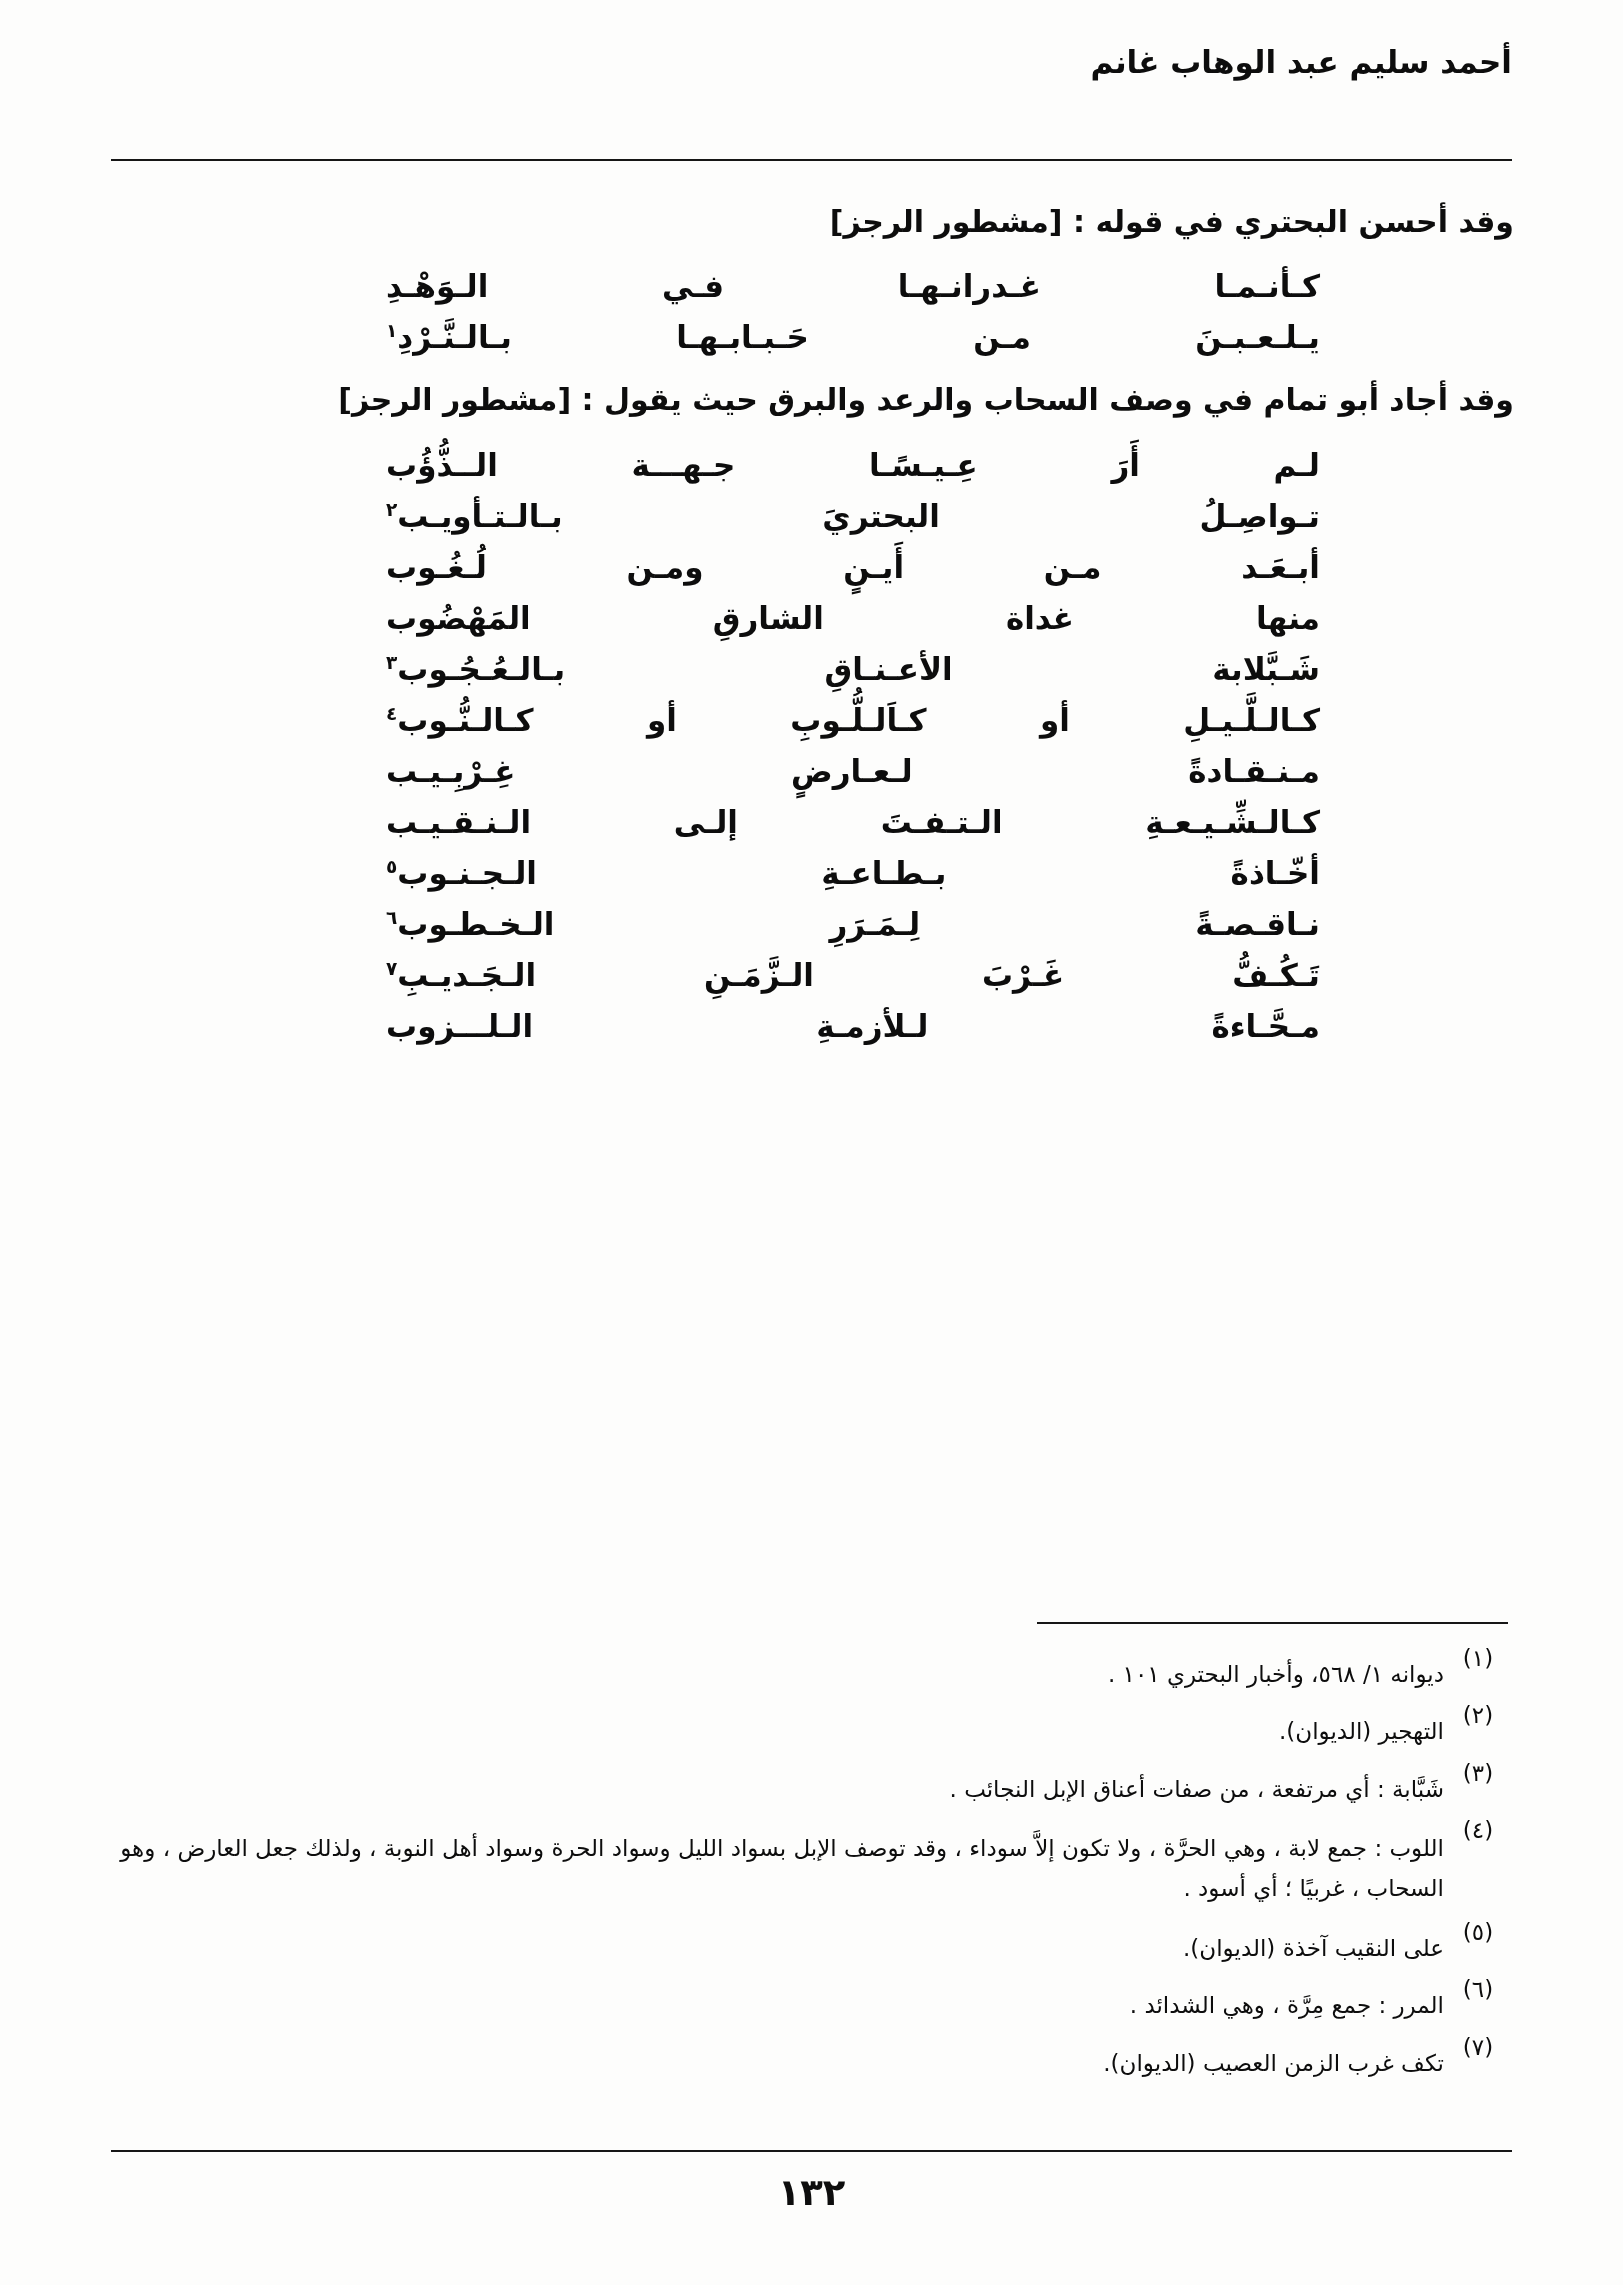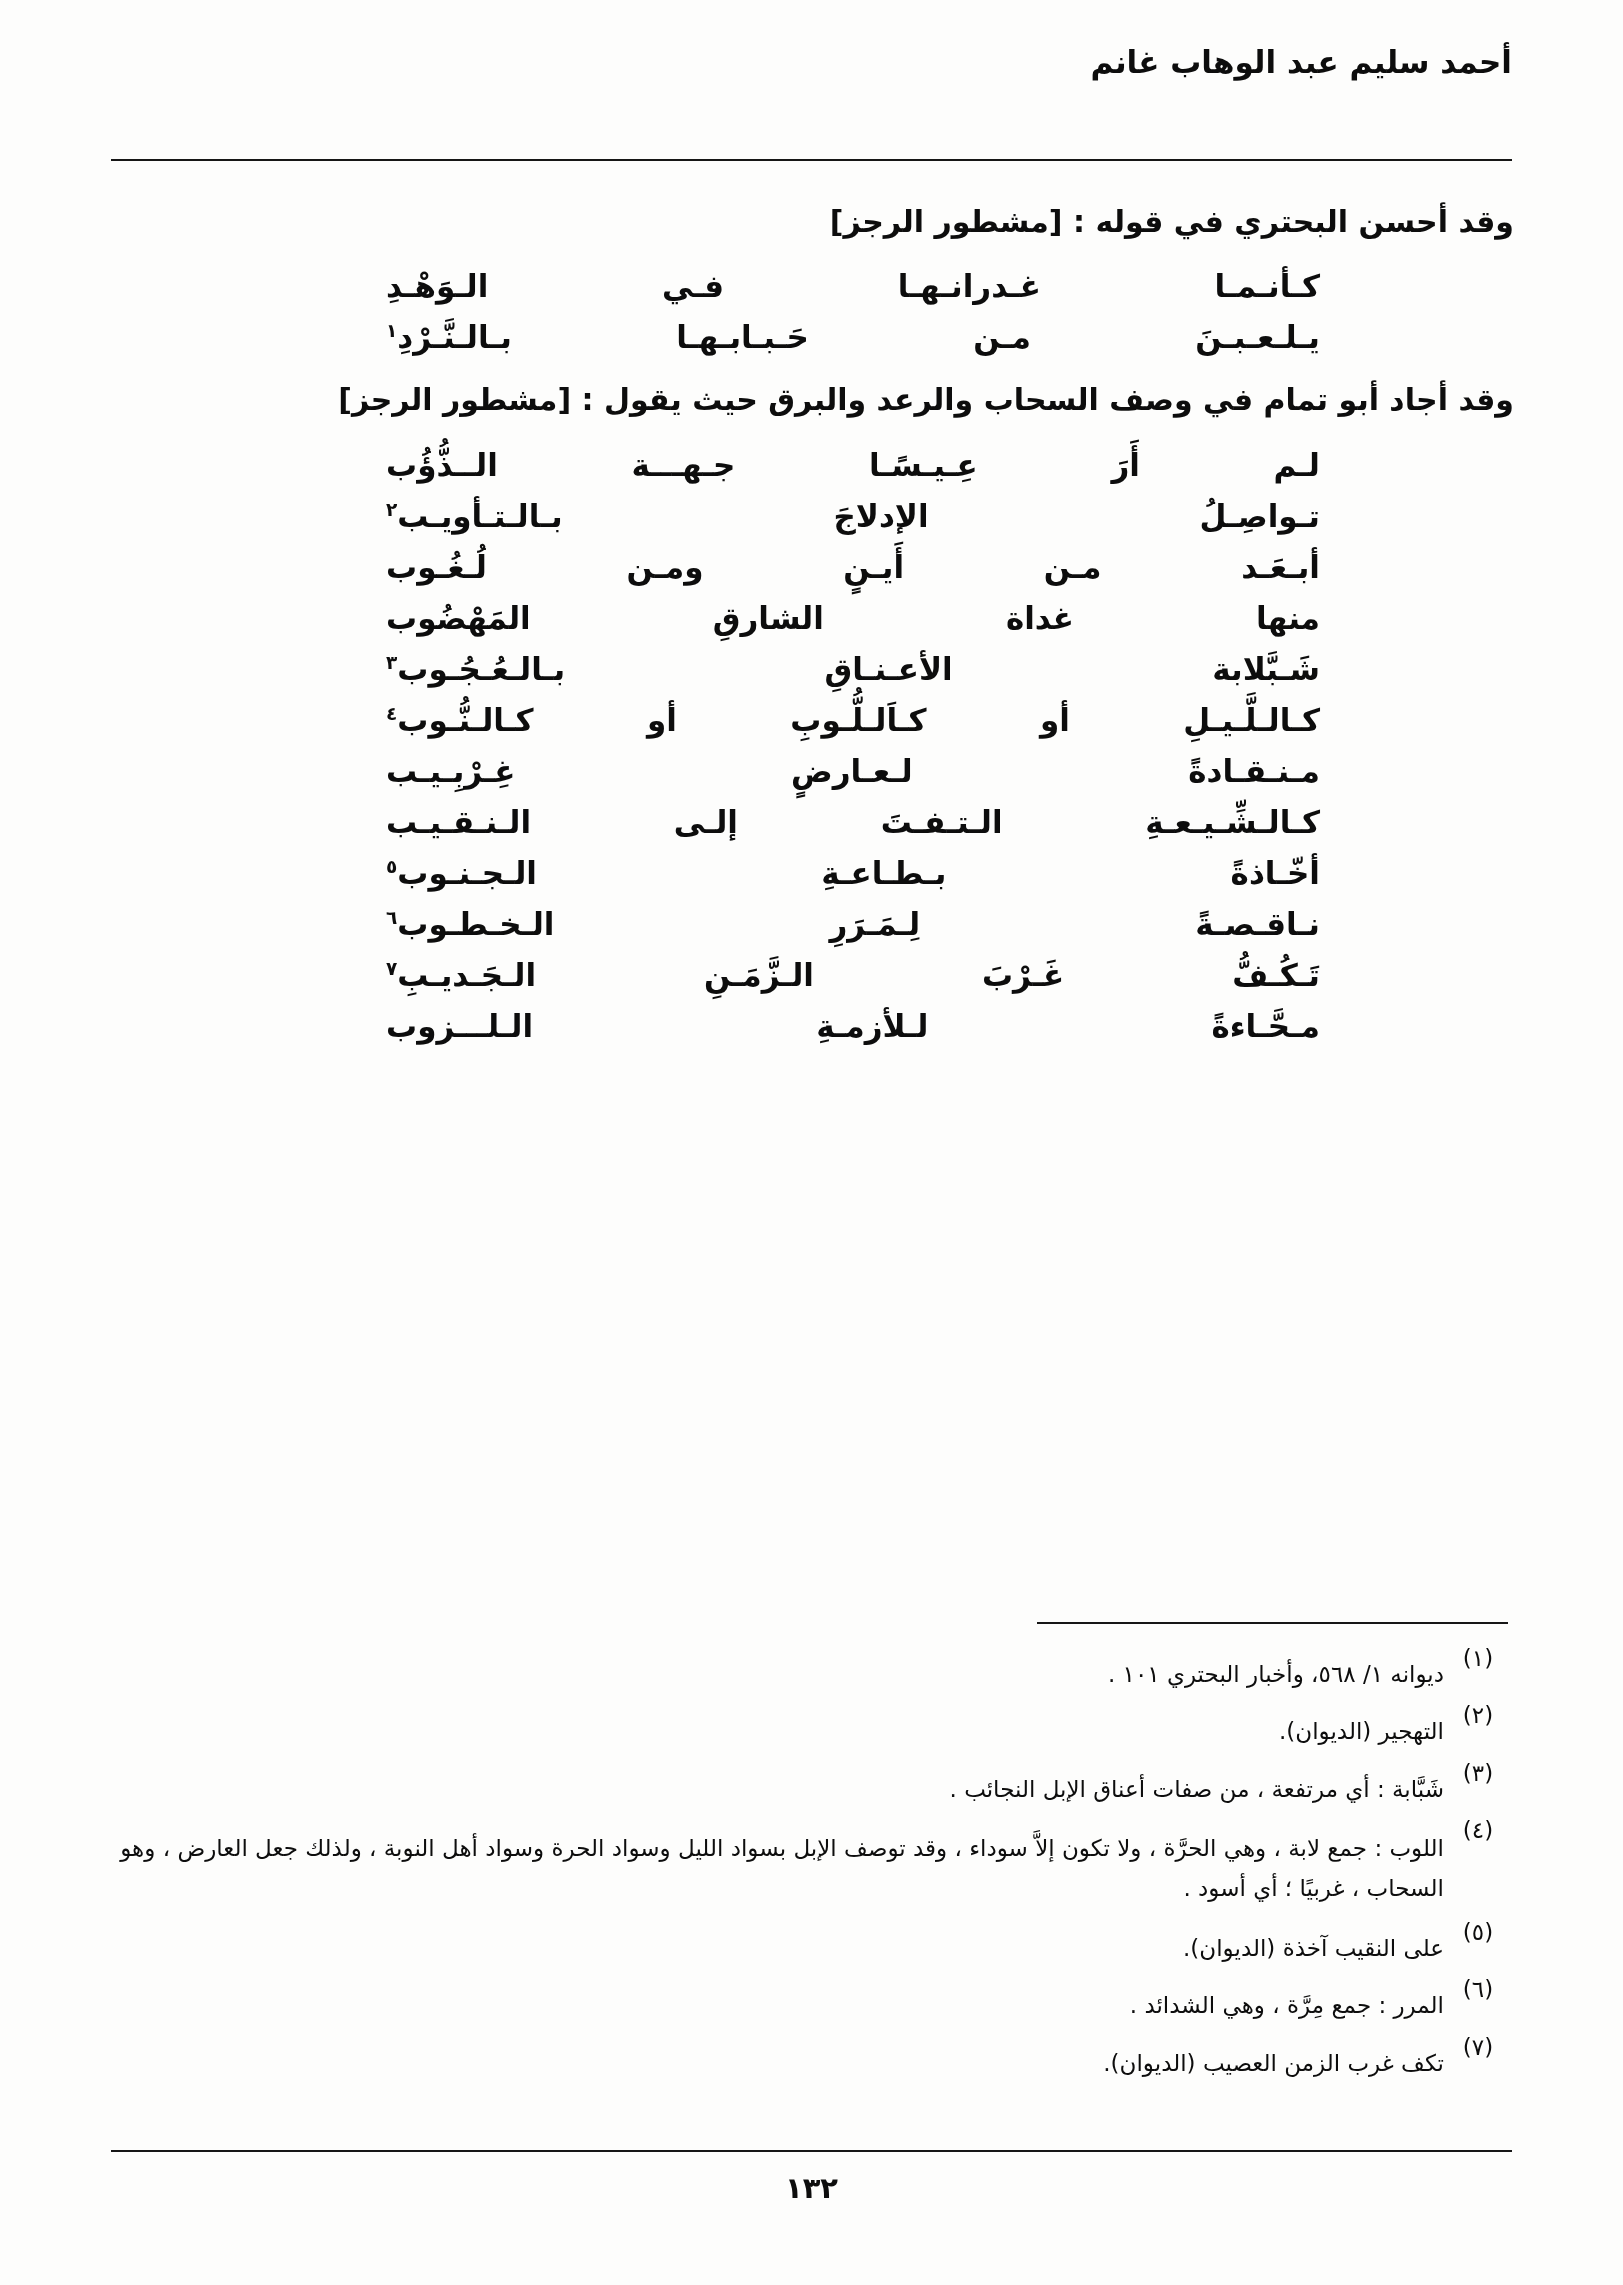--- a/index.html
+++ b/index.html
@@ -134,21 +134,21 @@
     left: 111px;
     height: 0;
     border-top: 2.8px solid #161616;
   }
   .folio {
     position: absolute;
     top: 2171px;
     right: 0;
     left: 0;
     text-align: center;
-    font-size: 29px;
+    font-size: 37px;
     letter-spacing: 1.8px;
   }
 
   
   .ink { font-weight: 600; }
 </style>
 </head>
 <body>
 
 <div class="page">
@@ -171,21 +171,21 @@
     </div>
 
     <div class="prose ink">وقد أجاد أبو تمام في وصف السحاب والرعد والبرق حيث يقول : [مشطور الرجز]</div>
 
     <div class="verse-block v-wrap-2">
 
       <div class="verse-line stretch ink">
         <span>لـم أَرَ عِـيـسًـا جـهـــة الــذُّؤُب</span>
       </div>
       <div class="verse-line stretch ink">
-        <span>تـواصِـلُ الإدلاجَ بـالـتـأويـب</span><sup class="note">٢</sup>
+        <span>تـواصِـلُ البحتريَ بـالـتـأويـب</span><sup class="note">٢</sup>
       </div>
       <div class="verse-line stretch ink">
         <span>أبـعَـد مـن أَيـنٍ ومـن لُـغُـوب</span>
       </div>
       <div class="verse-line stretch ink">
         <span>منها غداة الشارقِ المَهْضُوب</span>
       </div>
       <div class="verse-line stretch ink">
         <span>شَـبَّلابة الأعـنـاقِ بـالـعُـجُـوب</span><sup class="note">٣</sup>
       </div>

